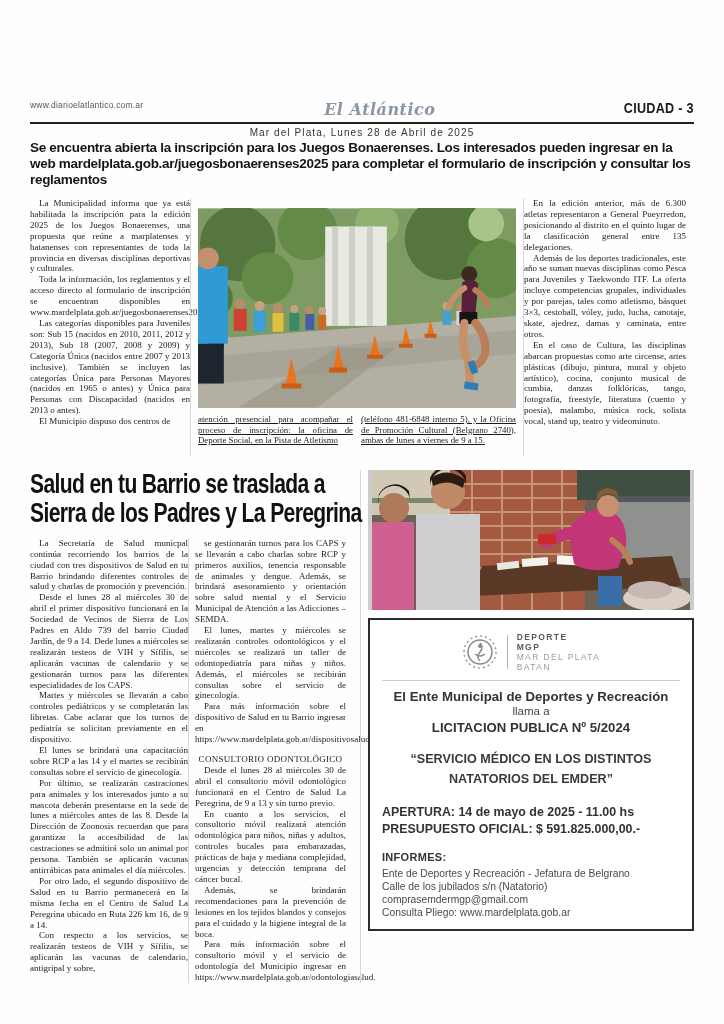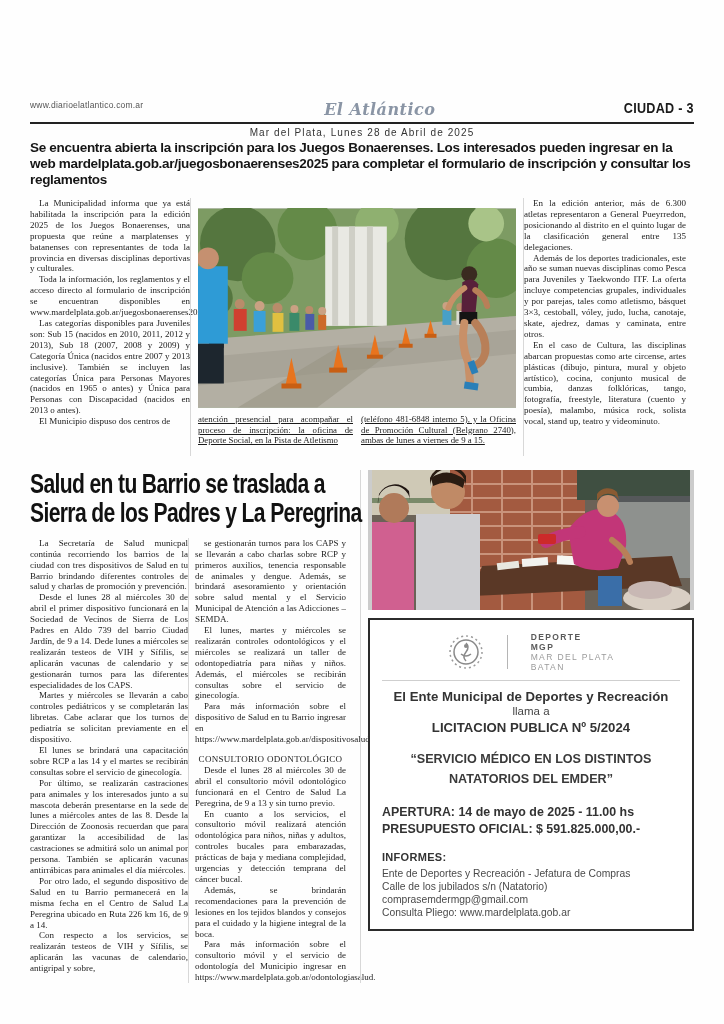--- a/index.html
+++ b/index.html
@@ -38,21 +38,21 @@
   .art2-right{box-sizing:border-box;border-left:1px solid #d8d8d8;padding-left:7px;}
   h2{margin:0 0 8px 0;line-height:29px;height:60px;}
   .cond2{display:inline-block;white-space:nowrap;font-size:27px;font-weight:bold;
     letter-spacing:-.8px;transform:scaleX(.78);transform-origin:0 50%;color:#111;}
   .art2-cols{display:grid;grid-template-columns:158px 158px;}
   .art2-cols .c2{box-sizing:border-box;border-left:1px solid #d8d8d8;padding-left:6px;}
   .subhead{text-align:center;text-indent:0!important;margin-top:9px!important;letter-spacing:.3px;}
   
   .adbox{border:2.5px solid #2b2b2b;margin-top:8px;padding:8px 12px 10px 12px;
     color:#3c3c3c;background:#fff;}
-  .adlogo{display:flex;justify-content:center;align-items:center;gap:23px;
+  .adlogo{display:flex;justify-content:center;align-items:center;gap:9px;
     padding:4px 0 8px 0;border-bottom:1px solid #cfcfcf;margin-bottom:8px;}
   .adlogo .crest{flex:0 0 auto;}
   .adlogo .vr{width:1px;height:34px;background:#b5b5b5;}
   .adlogo .words{font-size:8.5px;letter-spacing:1.4px;line-height:10px;}
   .adlogo .w-b{font-weight:bold;color:#5a5a5a;}
   .adlogo .w-l{color:#9a9a9a;}
   .ad-line1{text-align:center;font-size:13.2px;font-weight:bold;color:#333;}
   .ad-line2{text-align:center;font-size:11.5px;color:#444;margin-top:1px;}
   .ad-line3{text-align:center;font-size:13.2px;font-weight:bold;color:#333;margin-top:3px;}
   .ad-quote{text-align:center;font-size:12.6px;font-weight:bold;color:#3a3a3a;
@@ -259,21 +259,21 @@
         <div class="ad-line2">llama a</div>
         <div class="ad-line3">LICITACION PUBLICA Nº 5/2024</div>
         <div class="ad-quote">
           <div>“SERVICIO MÉDICO EN LOS DISTINTOS</div>
           <div>NATATORIOS DEL EMDER”</div>
         </div>
         <div class="ad-apertura">APERTURA: 14 de mayo de 2025 - 11.00 hs</div>
         <div class="ad-presupuesto">PRESUPUESTO   OFICIAL:  $ 591.825.000,00.-</div>
         <div class="ad-informes-label">INFORMES:</div>
         <div class="ad-informes">
-          <div>Ente de Deportes y Recreación - Jefatura de Compras</div>
+          <div>Ente de Deportes y Recreación - Jefatura de Belgrano</div>
           <div>Calle de los jubilados s/n (Natatorio)</div>
           <div>comprasemdermgp@gmail.com</div>
           <div>Consulta Pliego: www.mardelplata.gob.ar</div>
         </div>
       </div>
     </div>
   </div>
 
 </div>
 

